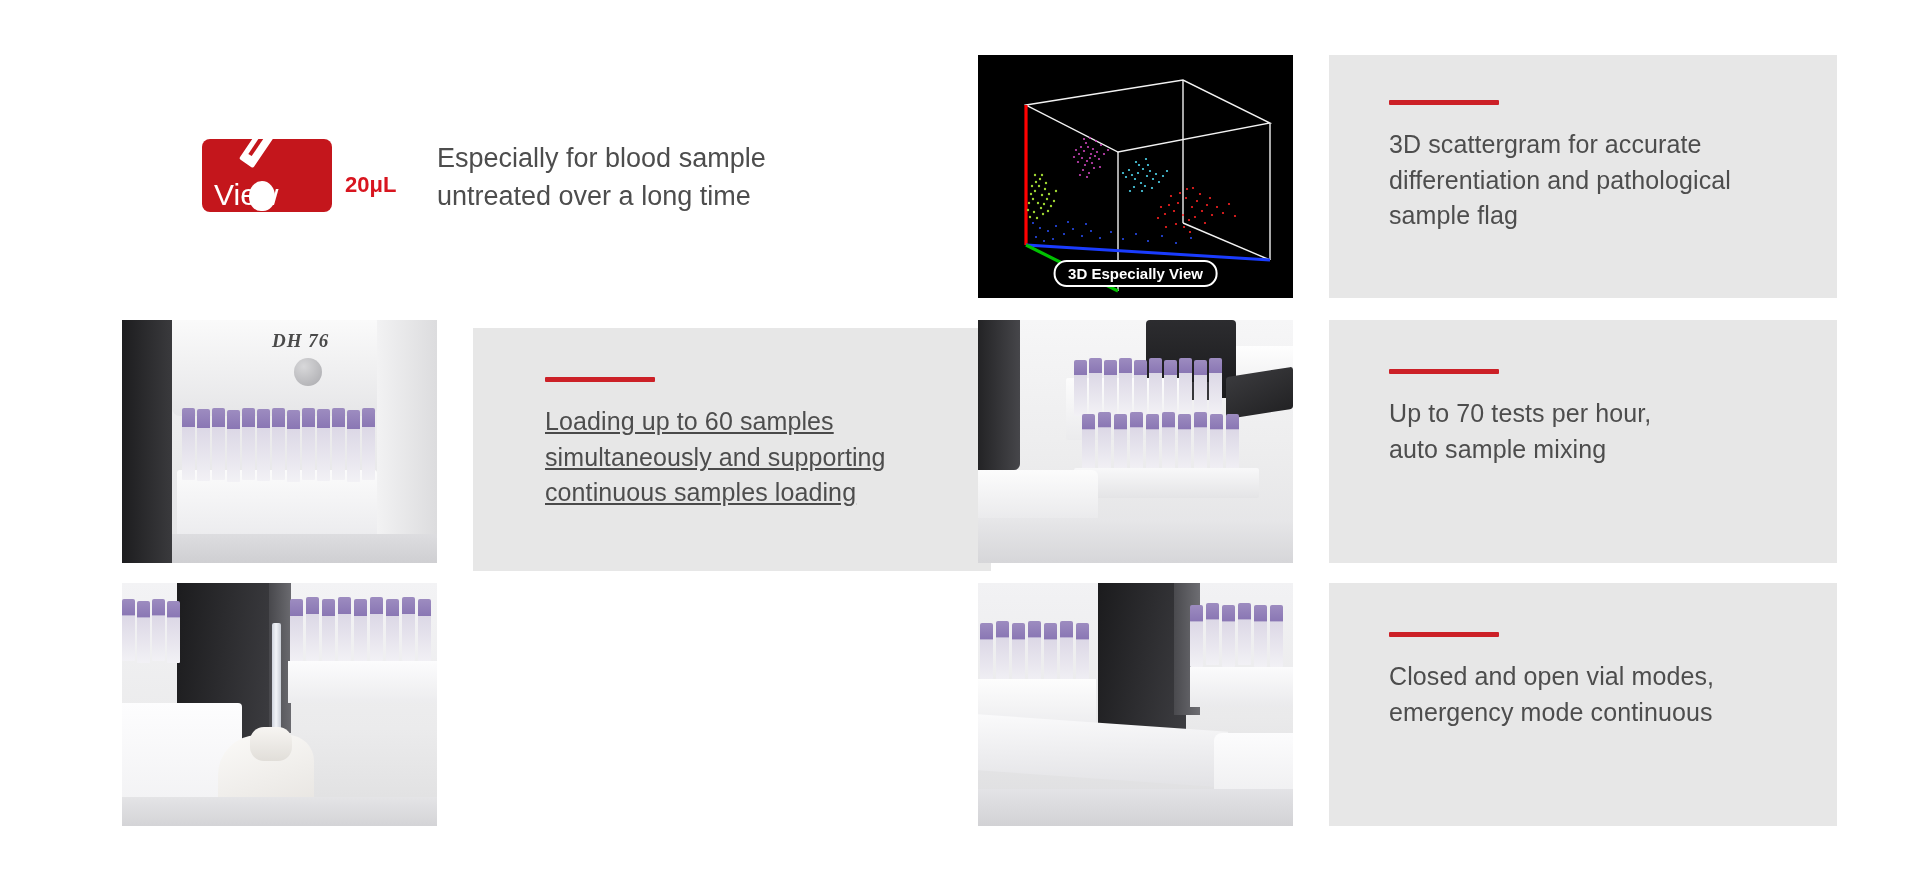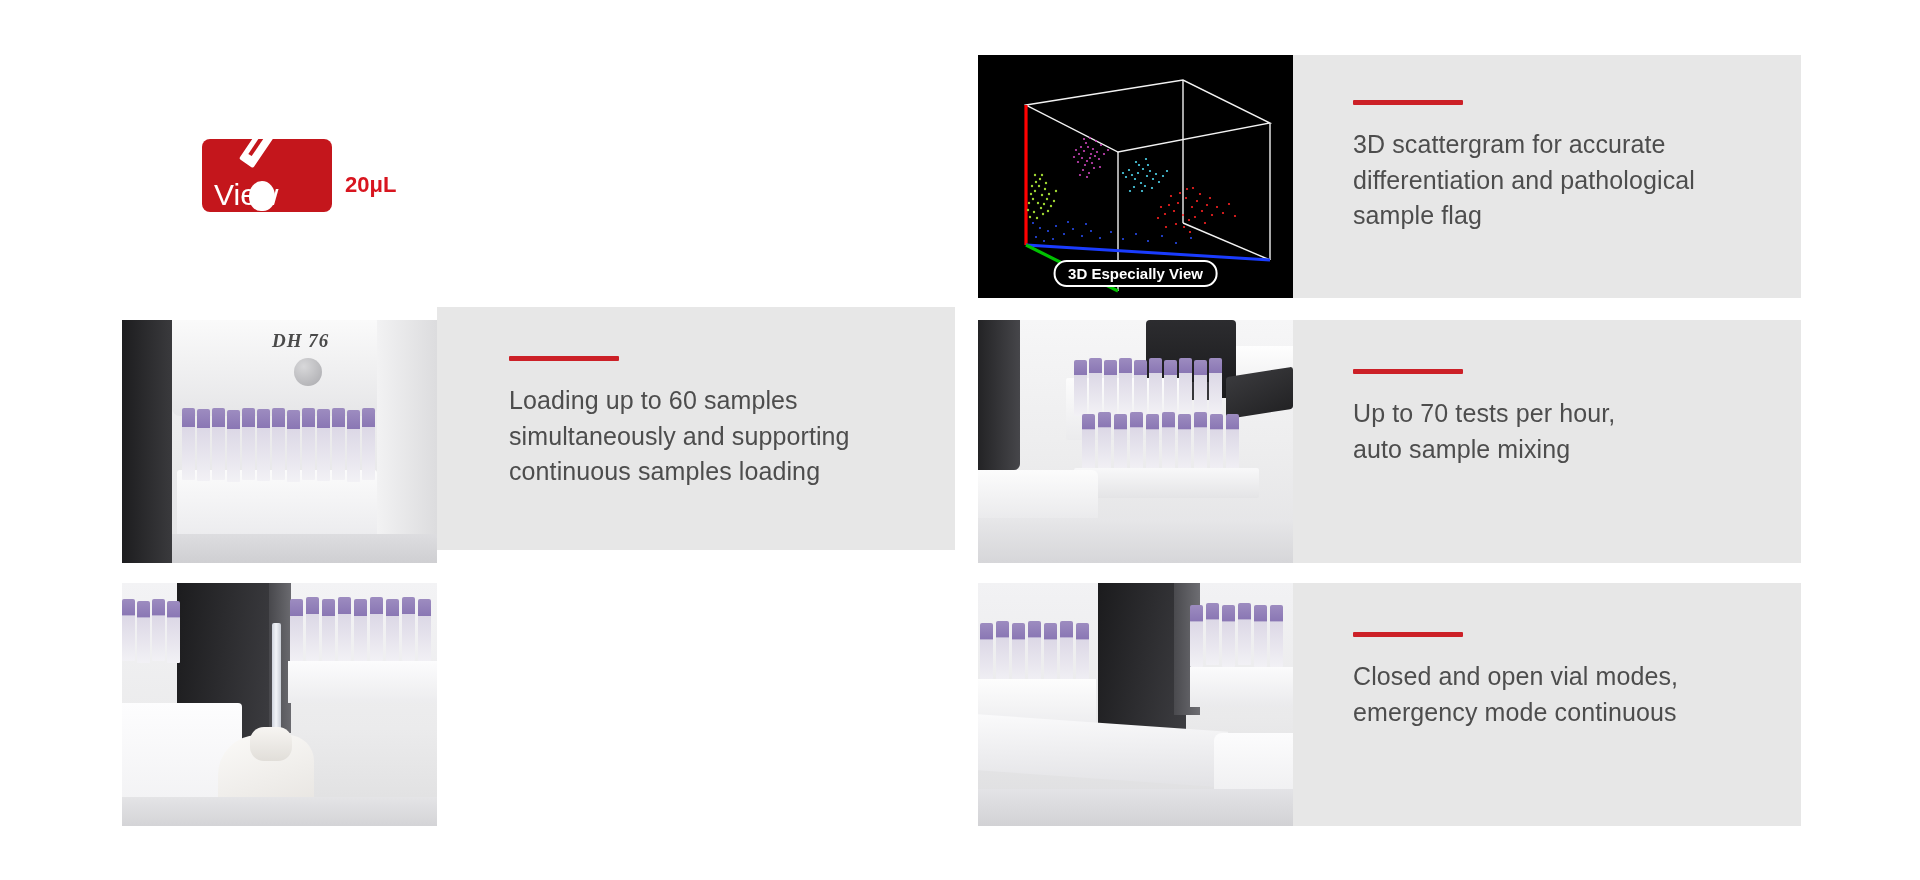--- a/index.html
+++ b/index.html
@@ -3,21 +3,21 @@
 <meta charset="utf-8">
 <style>
   html,body{margin:0;padding:0;}
   body{
     width:1920px;height:880px;background:#ffffff;
     font-family:"Liberation Sans","DejaVu Sans",sans-serif;
     color:#4a4a4a;overflow:hidden;position:relative;
   }
   .sheet{position:relative;width:1920px;height:880px;}
   .photo{position:absolute;overflow:hidden;background:#22c55e;}
-  .textpanel{position:absolute;background:#e7e7e7;box-sizing:border-box;}
+  .textpanel{position:absolute;background:#e7e7e7;box-sizing:border-box;margin-left:36px;}
   .accent-bar{width:110px;height:5px;background:#cc2027;border-radius:1px;}
   .feature-text{
     font-size:25px;line-height:1.42;color:#4d4d4d;
     font-family:"Liberation Sans","DejaVu Sans",sans-serif;
     white-space:pre-line;letter-spacing:.1px;
   }
 
   
   #trace-block{position:absolute;left:0;top:0;width:790px;height:290px;}
   .trace-badge{
@@ -75,20 +75,22 @@
 
     <div class="trace-badge">
       <div class="pip-body"></div>
       <div class="pip-split"></div>
       <div class="pip-drop"></div>
       <span class="lbl">View</span>
     </div>
 
     <div class="trace-vol">20μL</div>
 
+    <div class="trace-head">Especially for blood sample
+untreated over a long time</div>
   </div>
 
   <div class="photo" id="scatter-photo">
     <svg width="315" height="243" viewBox="0 0 315 243">
       <rect x="0" y="0" width="315" height="243" fill="#000"></rect>
 
       <g stroke="#ffffff" stroke-width="1.4" fill="none" opacity="0.95">
         <polygon points="48,50 205,25 292,68 140,97"></polygon>
         <line x1="48" y1="50" x2="48" y2="190"></line>
         <line x1="205" y1="25" x2="205" y2="168"></line>
@@ -278,21 +280,21 @@
       <div class="tube" style="left:107px;top:2px;height:72px;"></div>
       <div class="tube" style="left:122px;top:0;height:72px;"></div>
       <div class="tube" style="left:137px;top:1px;height:72px;"></div>
       <div class="tube" style="left:152px;top:0;height:72px;"></div>
       <div class="tube" style="left:167px;top:2px;height:72px;"></div>
       <div class="tube" style="left:182px;top:0;height:72px;"></div>
     </div>
     <div style="position:absolute;left:50px;top:214px;width:265px;height:29px;background:linear-gradient(180deg,#dddde0,#cfcfd2);"></div>
   </div>
 
-  <div class="textpanel" style="left:437px;top:307px;width:518px;height:243px;padding:49px 0 0 72px;">
+  <div class="textpanel" style="left:437px;top:328px;width:518px;height:243px;padding:49px 0 0 72px;text-decoration:underline;">
     <div class="accent-bar"></div>
     <div class="feature-text" style="margin-top:22px;">Loading up to 60 samples
 simultaneously and supporting
 continuous samples loading</div>
   </div>
 
   <div class="photo" style="left:978px;top:320px;width:315px;height:243px;">
     <div class="ph" style="background:linear-gradient(180deg,#f6f6f7 0%,#ededee 55%,#e2e2e4 100%);"></div>
     <div style="position:absolute;left:0;top:0;width:42px;height:150px;background:linear-gradient(90deg,#232325,#46464a);border-radius:0 0 6px 0;"></div>
     <div style="position:absolute;left:168px;top:0;width:90px;height:78px;background:linear-gradient(180deg,#2c2c2f,#1a1a1c);border-radius:4px 4px 0 0;"></div>

